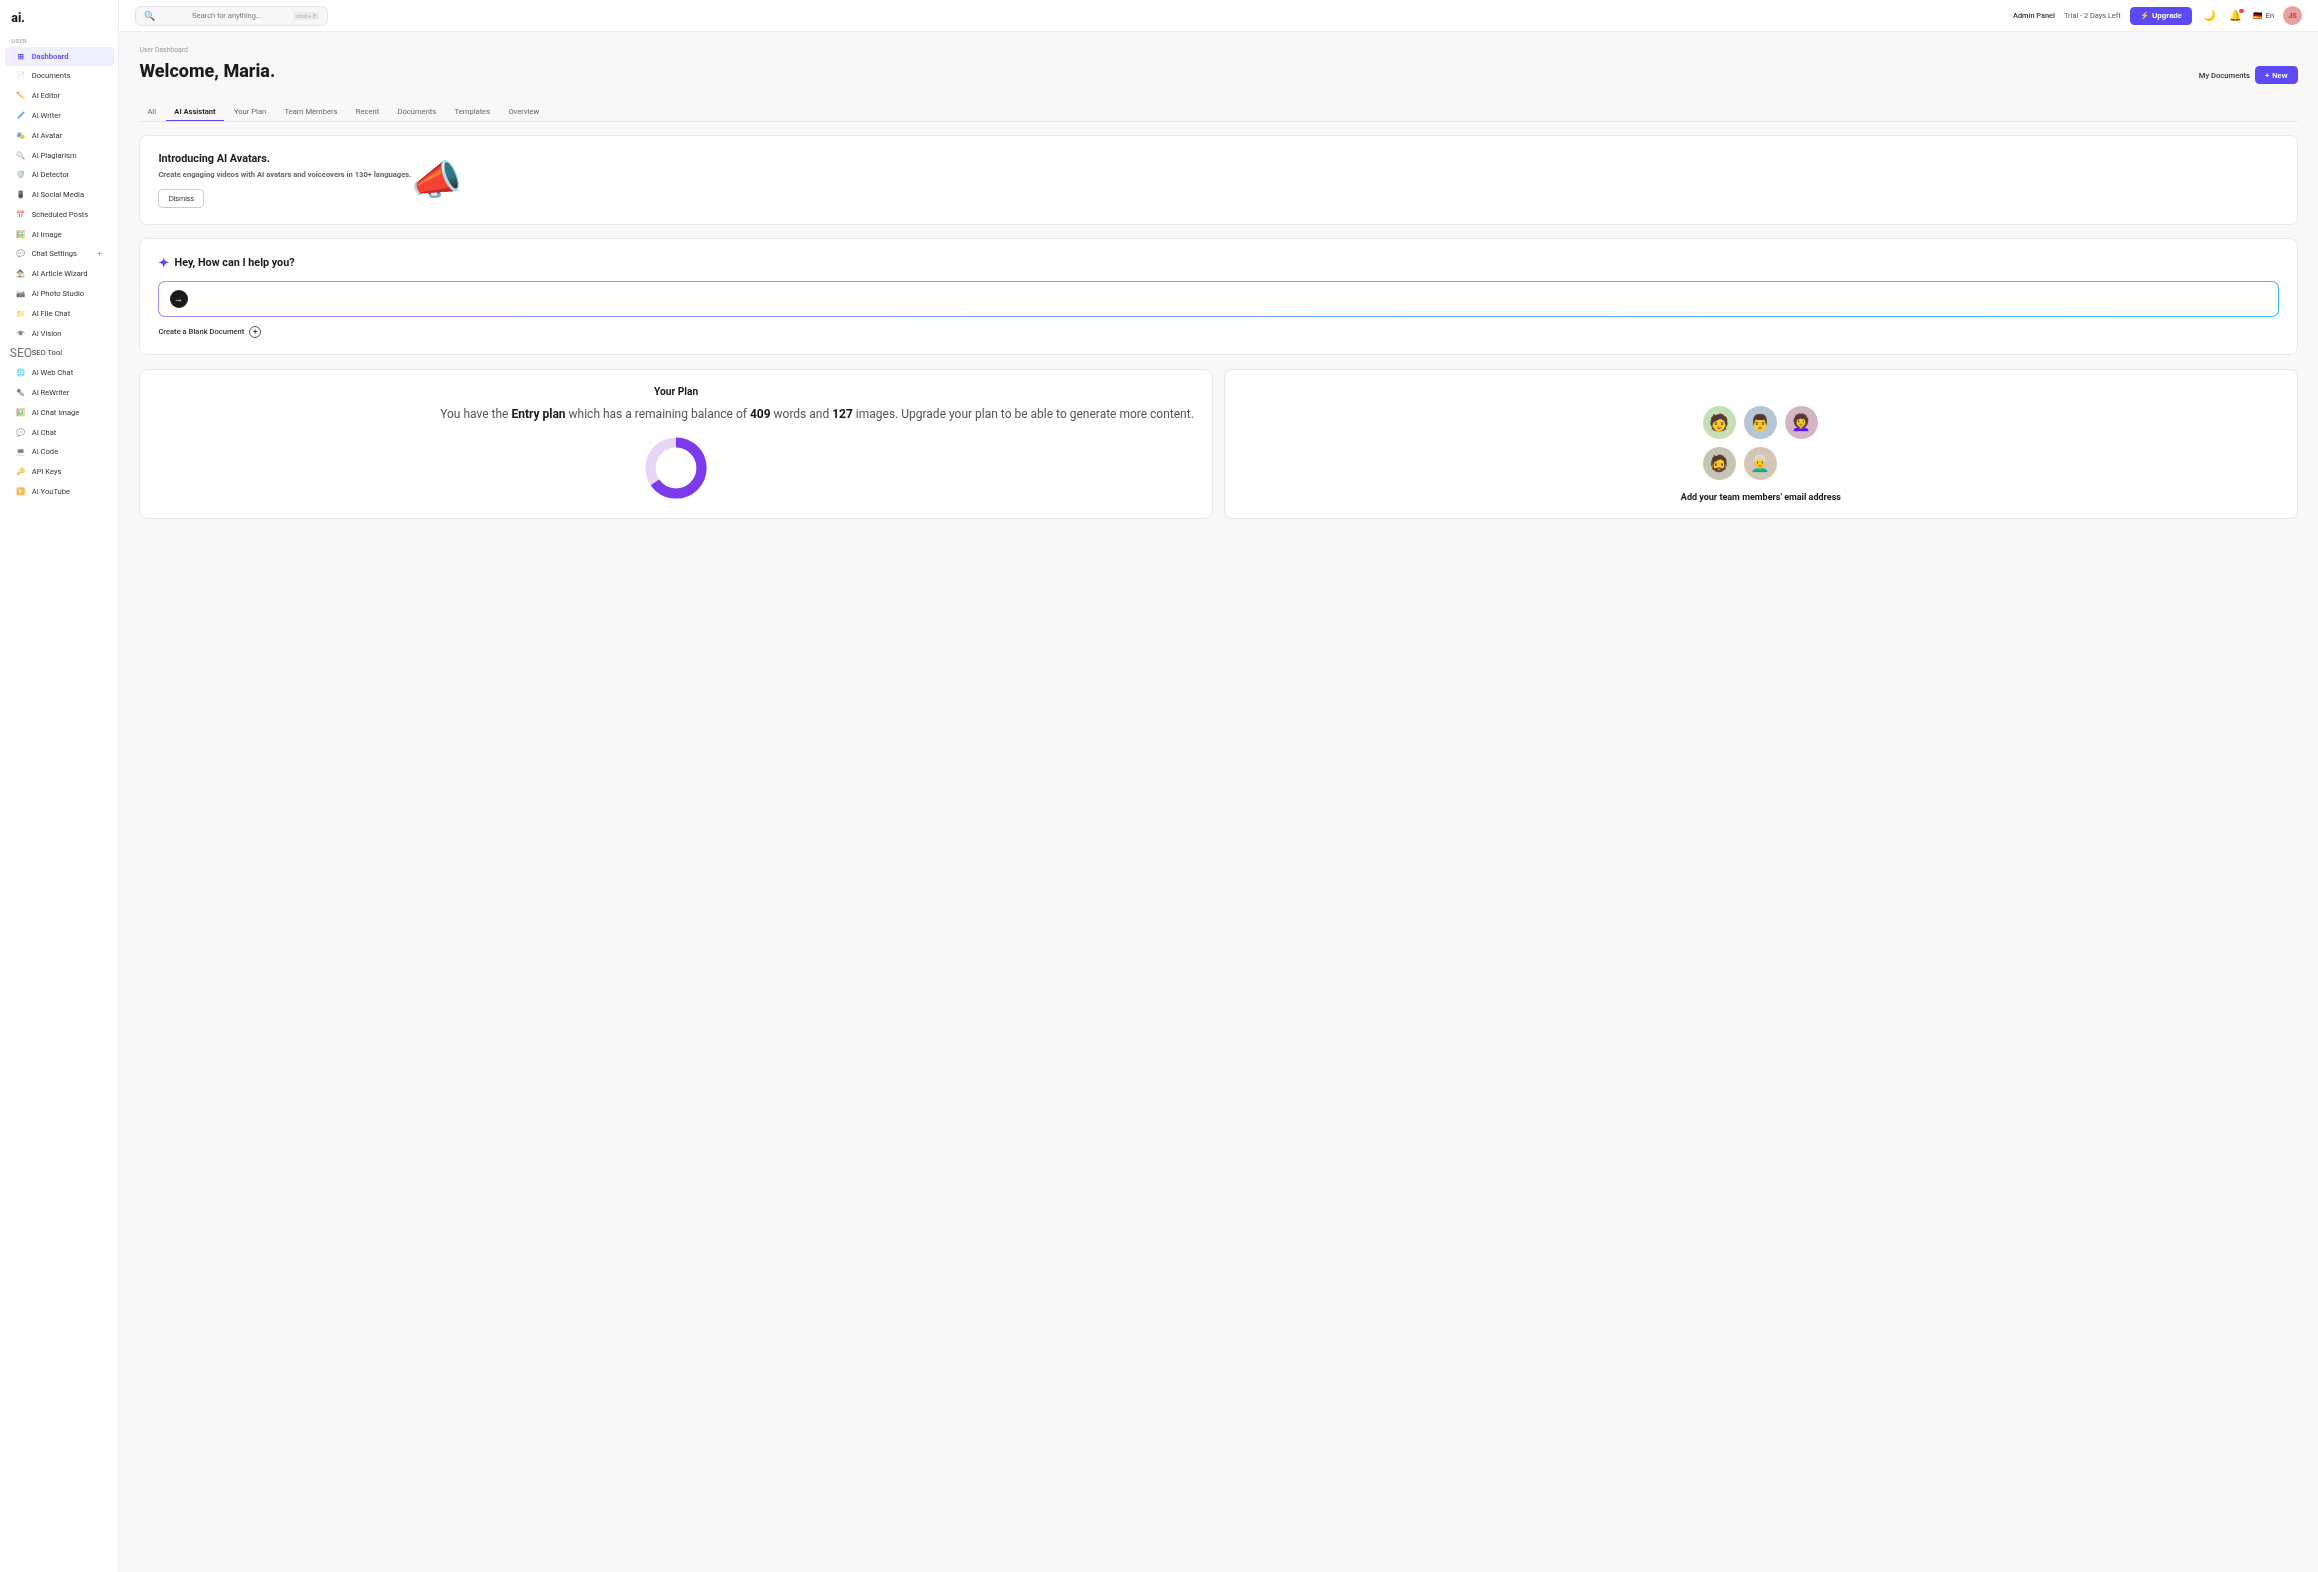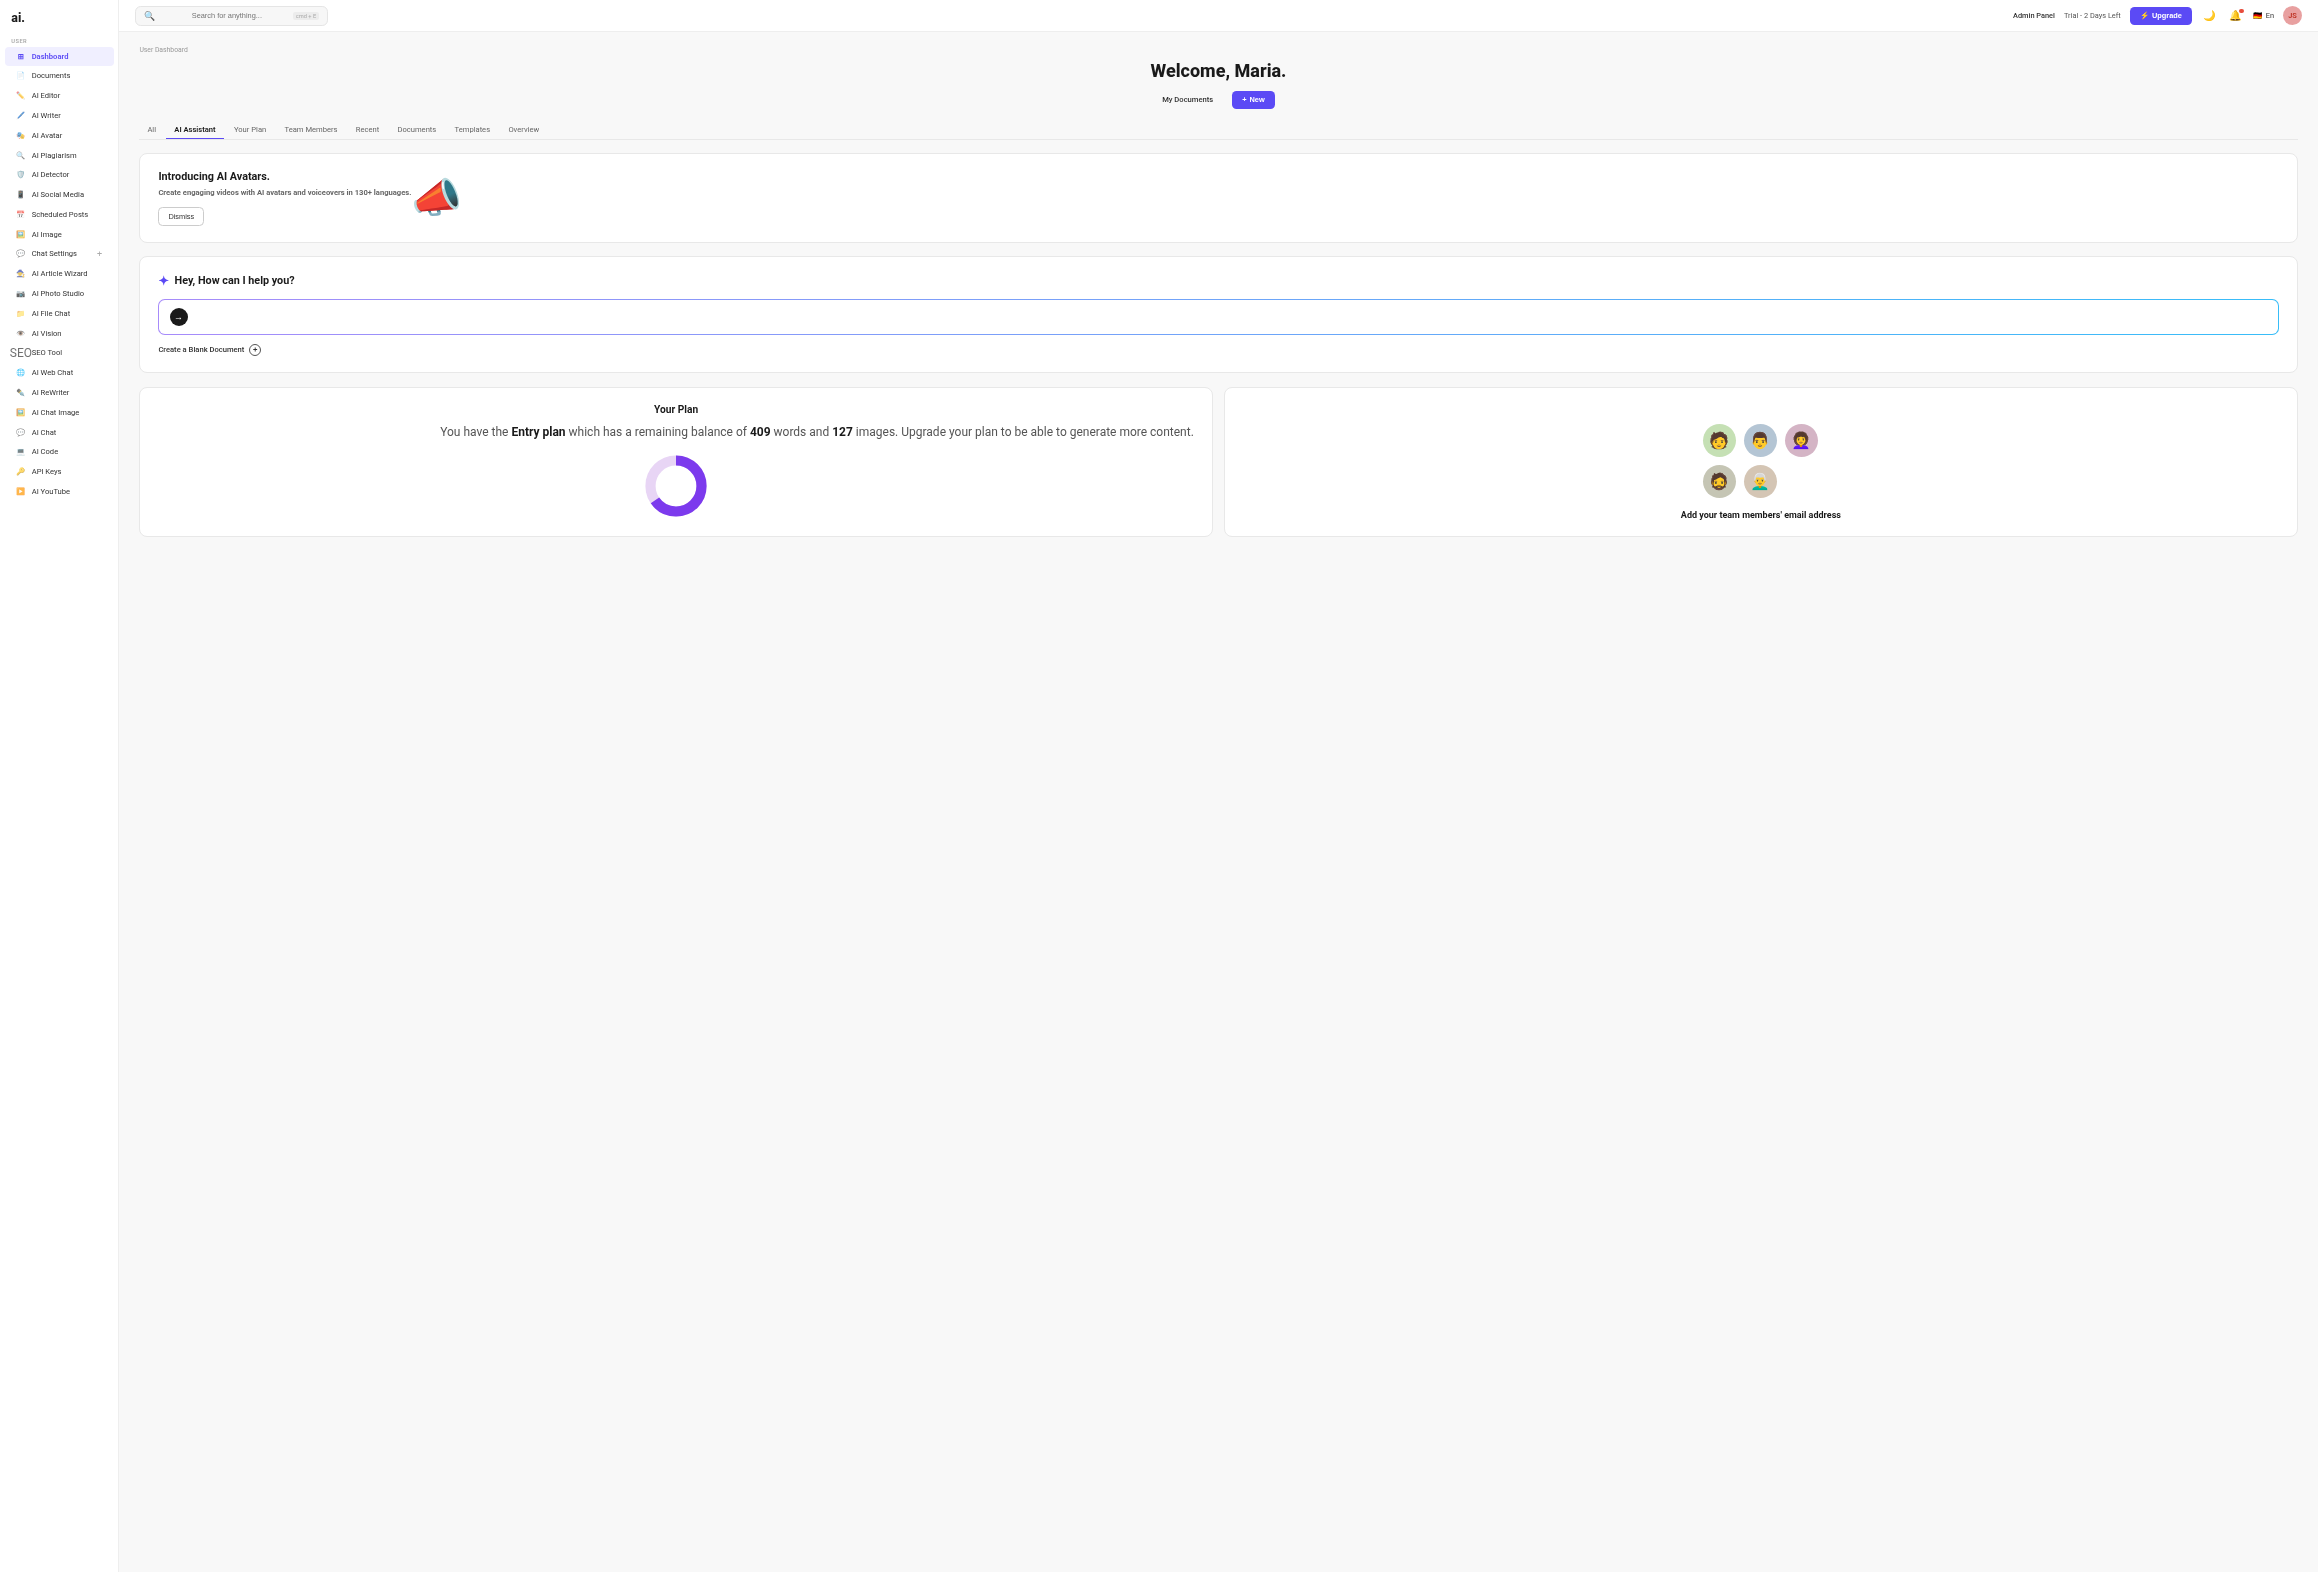--- a/index.html
+++ b/index.html
@@ -454,23 +454,23 @@
     </button>
     <div class="lang-selector">
       <span>🇩🇪</span>
       <span>En</span>
     </div>
     <div class="avatar-btn">JS</div>
   </div>
 
   <div class="content">
     <div class="breadcrumb">User Dashboard</div>
-    <div style="display:flex; align-items:center; justify-content:space-between; margin-bottom:11.3px;flex-direction:column;">
+    <div style="display:flex; align-items:center; justify-content:space-between; margin-bottom:11.3px;">
       <h1 class="page-title">Welcome, Maria.</h1>
-      <div style="display:flex; gap:19px; align-items:center;">
+      <div style="display:flex; gap:5px; align-items:center;">
         <span style="font-size:7.6px; color:#333; cursor:pointer; font-weight:500;">My Documents</span>
         <button class="upgrade-btn">
           <span>+</span>
           <span>New</span>
         </button>
       </div>
     </div>
 
     <div class="tabs" id="tabs-container">
         <div class="tab">All</div>

